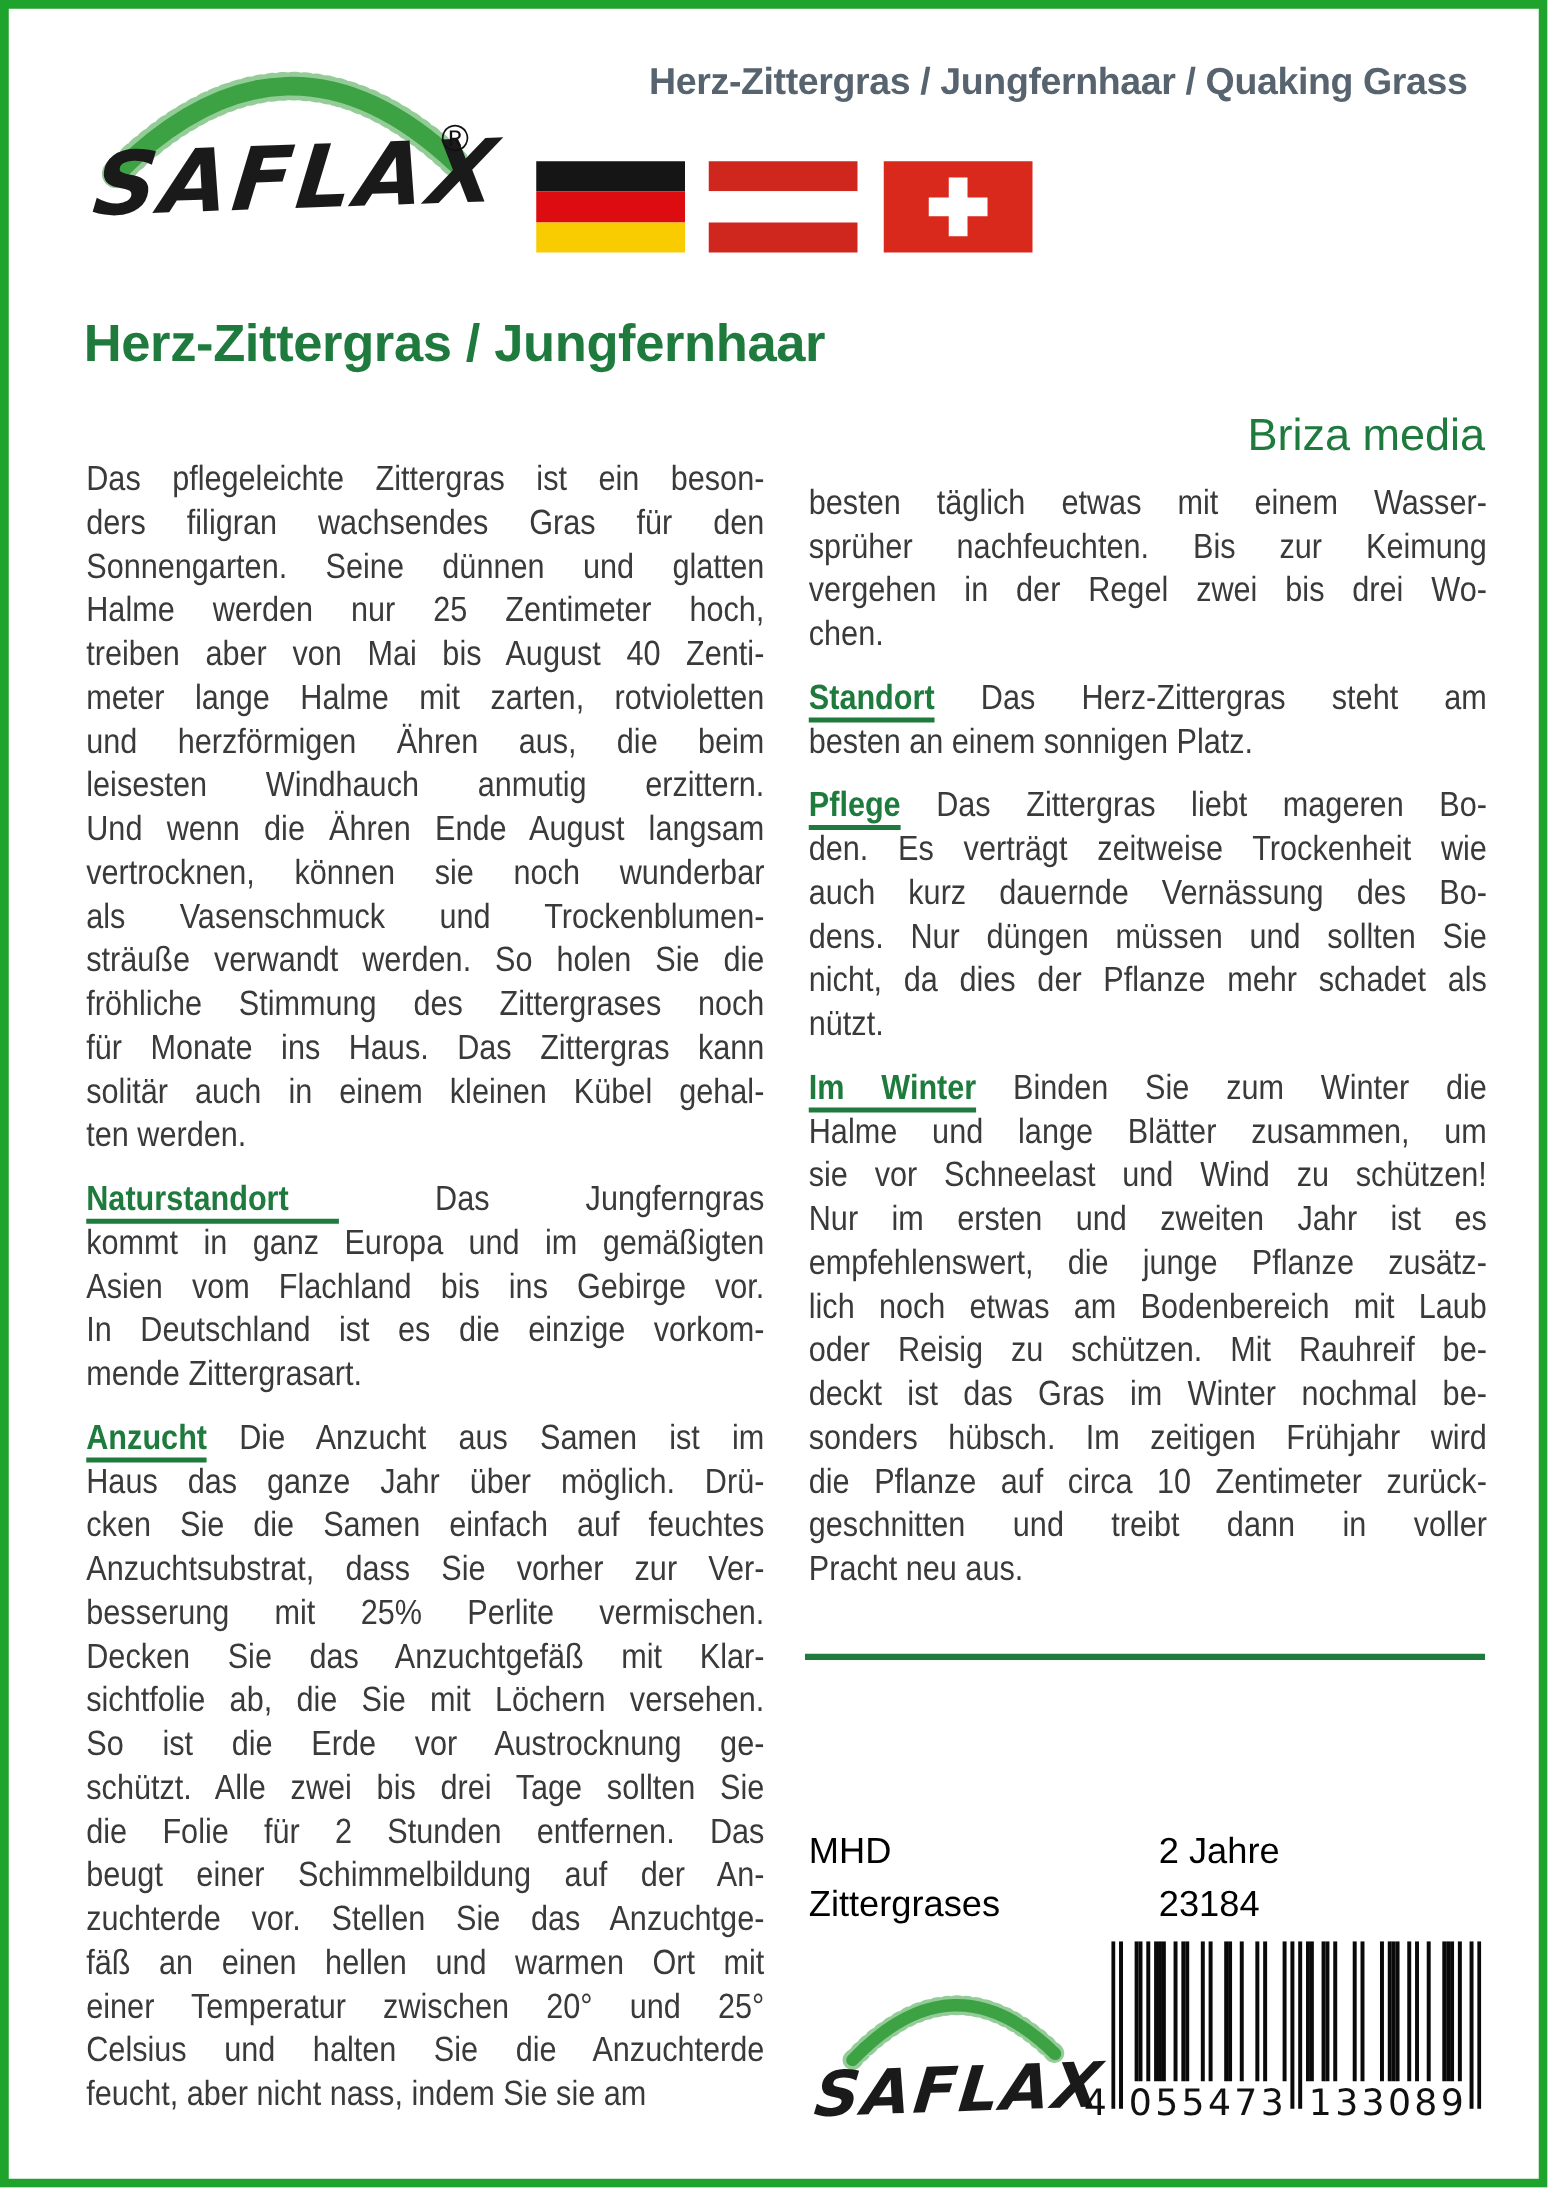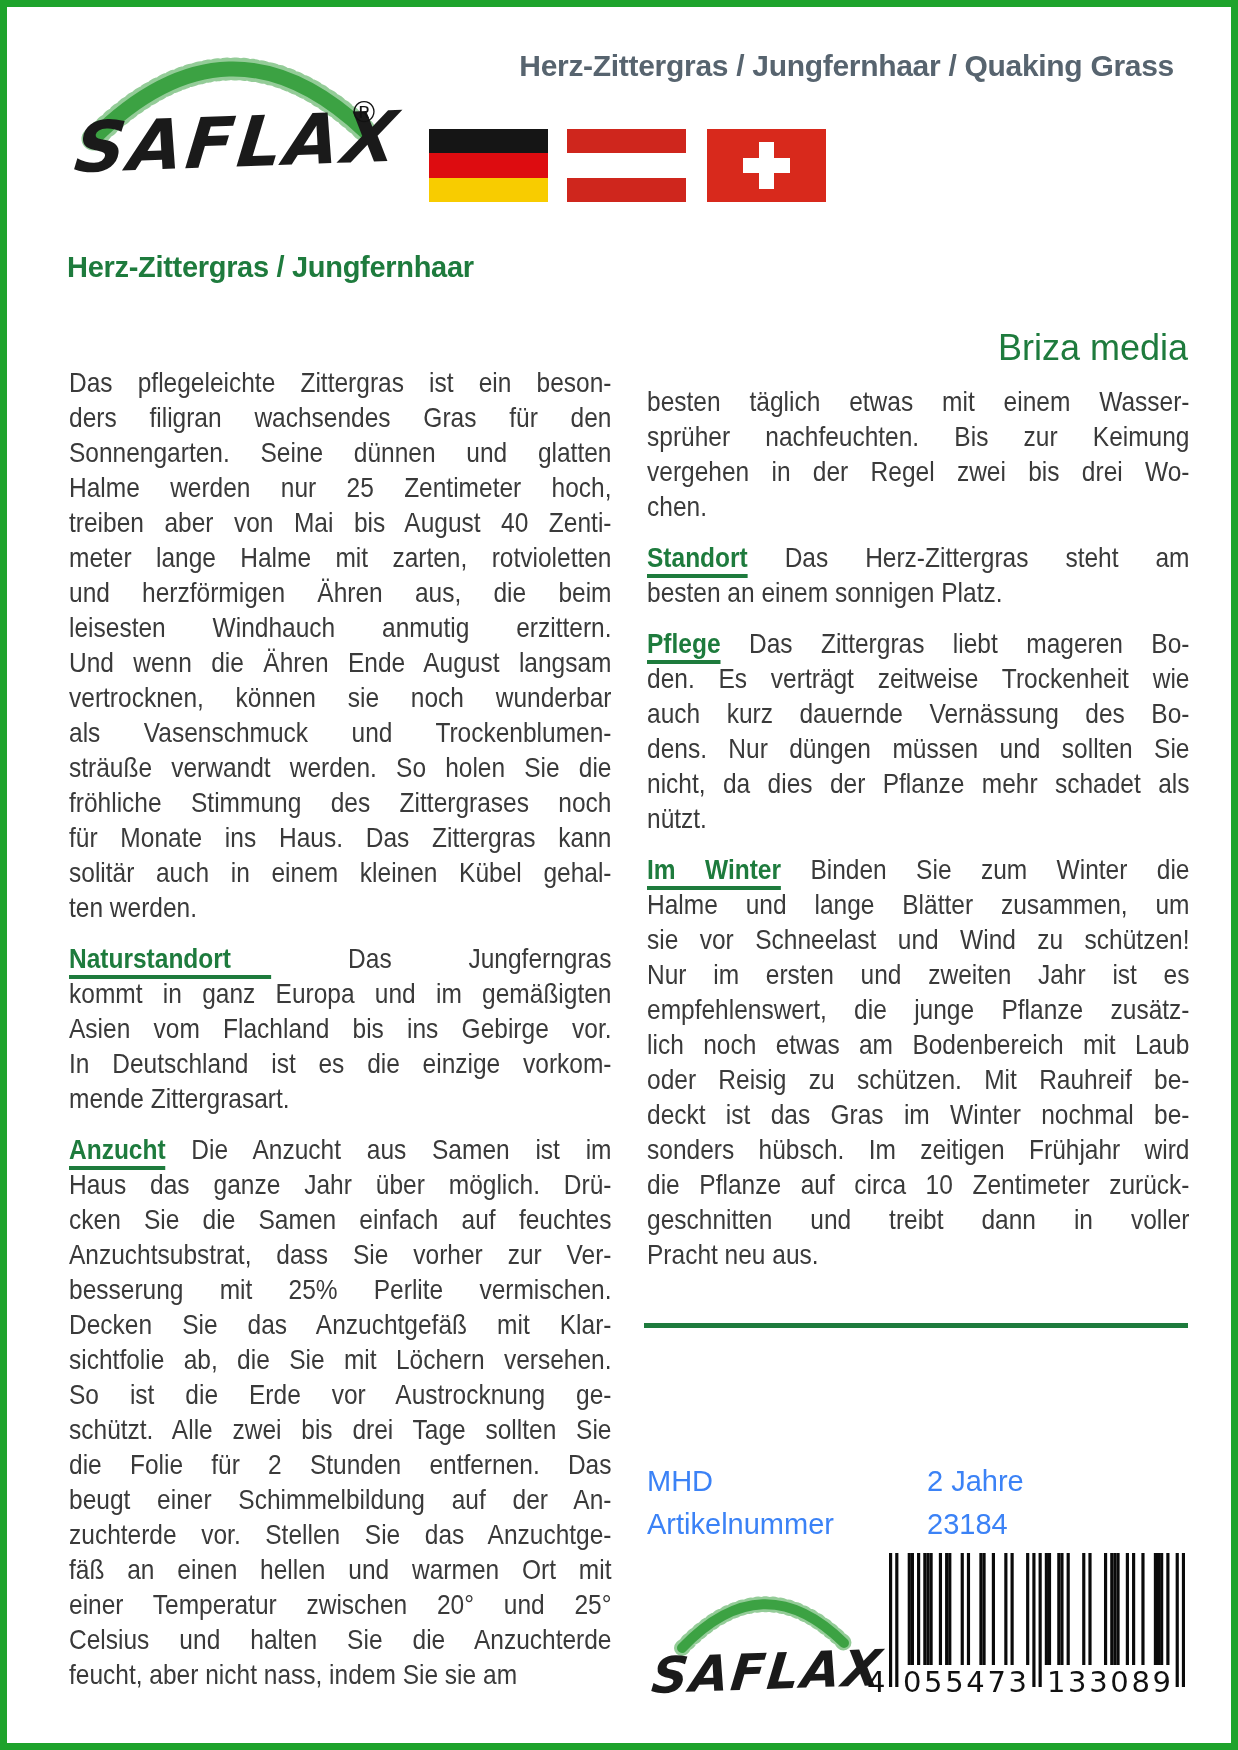--- a/index.html
+++ b/index.html
@@ -29,40 +29,40 @@
   .logo-top .wordmark{left:6px; top:72px; font-size:70px;}
   .logo-top .reg{position:absolute; left:288px; top:60px; font-size:30px; color:#111; font-weight:400;}
   .flag{position:absolute; top:122px; width:119px; height:73px; display:flex; flex-direction:column;}
   .flag>div{flex:1;}
   .flag-ch{background:#d8291c;}
   .cross-v,.cross-h{position:absolute; background:#fff;}
   .cross-v{left:52px; top:13px; width:15px; height:47px;}
   .cross-h{left:36px; top:29px; width:47px; height:15px;}
   
   .main-title{
-    position:absolute; left:60px; top:244px; margin:0; font-size:29px; font-weight:bold;
+    position:absolute; left:60px; top:244px; margin:0; font-size:42px; font-weight:bold;
     color:var(--accent); letter-spacing:-0.3px;
   }
   .botanical{position:absolute; right:43px; top:320px; font-size:36px; color:var(--accent);}
   
   .col{position:absolute; width:620px; transform:scaleX(0.875); transform-origin:0 0;
        font-size:28px; line-height:35px;}
   .col-left{left:62px; top:358px;}
   .col-right{left:640px; top:377px;}
   .para + .para{margin-top:16px;}
   .line{white-space:nowrap; text-align:justify; text-align-last:justify;}
   .line.last{text-align-last:left;}
   .sect{
     color:var(--accent); font-weight:bold;
     border-bottom:4px solid var(--accent); padding-bottom:1px;
   }
   .sect.pad{padding-right:46px;}
   
   .divider{position:absolute; left:637px; top:1316px; width:544px; height:5px; background:var(--accent);}
-  .details{position:absolute; left:640px; top:1458px; font-size:29px; color:#3b82f6;}
+  .details{position:absolute; left:640px; top:1458px; font-size:29px; color:#000000;}
   .drow{height:43px;}
   .dlabel{display:inline-block; width:280px;}
   .dvalue{display:inline-block;}
   .logo-bottom{left:640px; top:1552px; width:220px; height:160px;}
   .logo-bottom .arc-svg{left:26px; top:28px;}
   .logo-bottom .wordmark{left:2px; top:88px; font-size:50px; letter-spacing:2px;}
   
   .barcode{position:absolute; left:860px; top:1546px; width:322px; height:150px;}
   .bars{position:absolute; left:22px; top:0;}
   .bc-num{position:absolute; top:112px; font-size:29px; color:#111;
@@ -183,21 +183,21 @@
         <div class="line">die Pflanze auf circa 10 Zentimeter zurück-</div>
         <div class="line">geschnitten und treibt dann in voller</div>
         <div class="line last">Pracht neu aus.</div>
       </div>
     </div>
 
   <div class="divider"></div>
 
   <div class="details" id="details">
       <div class="drow"><span class="dlabel">MHD</span><span class="dvalue">2 Jahre</span></div>
-      <div class="drow"><span class="dlabel">Artikelnummer</span><span class="dvalue">23184</span></div>
+      <div class="drow"><span class="dlabel">Zittergrases</span><span class="dvalue">23184</span></div>
     </div>
 
   <div class="logo logo-bottom">
     <svg class="arc-svg" width="180" height="70" viewBox="0 0 180 70">
       <path d="M 9 61 Q 90 -24 171 56" fill="none" stroke="#3ca244" stroke-width="10" stroke-linecap="round"></path>
       <path d="M 9 61 Q 90 -24 171 56" fill="none" stroke="#3ca244" opacity="0.55" stroke-width="16" stroke-dasharray="2 6" stroke-linecap="round"></path>
     </svg>
     <div class="wordmark">SAFLAX</div>
   </div>
 

